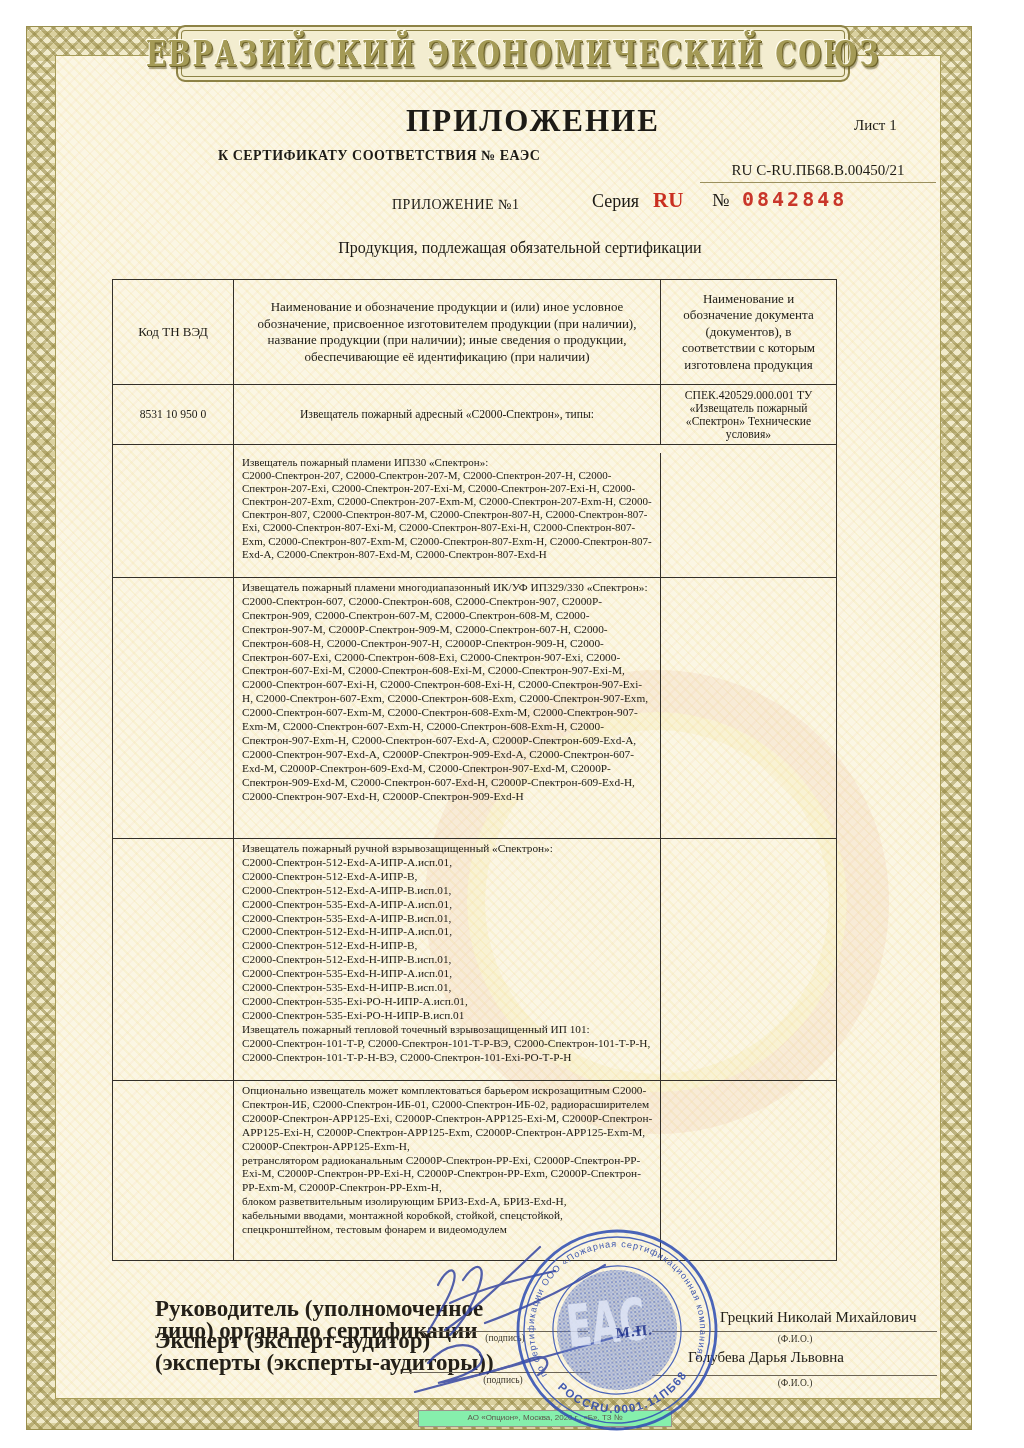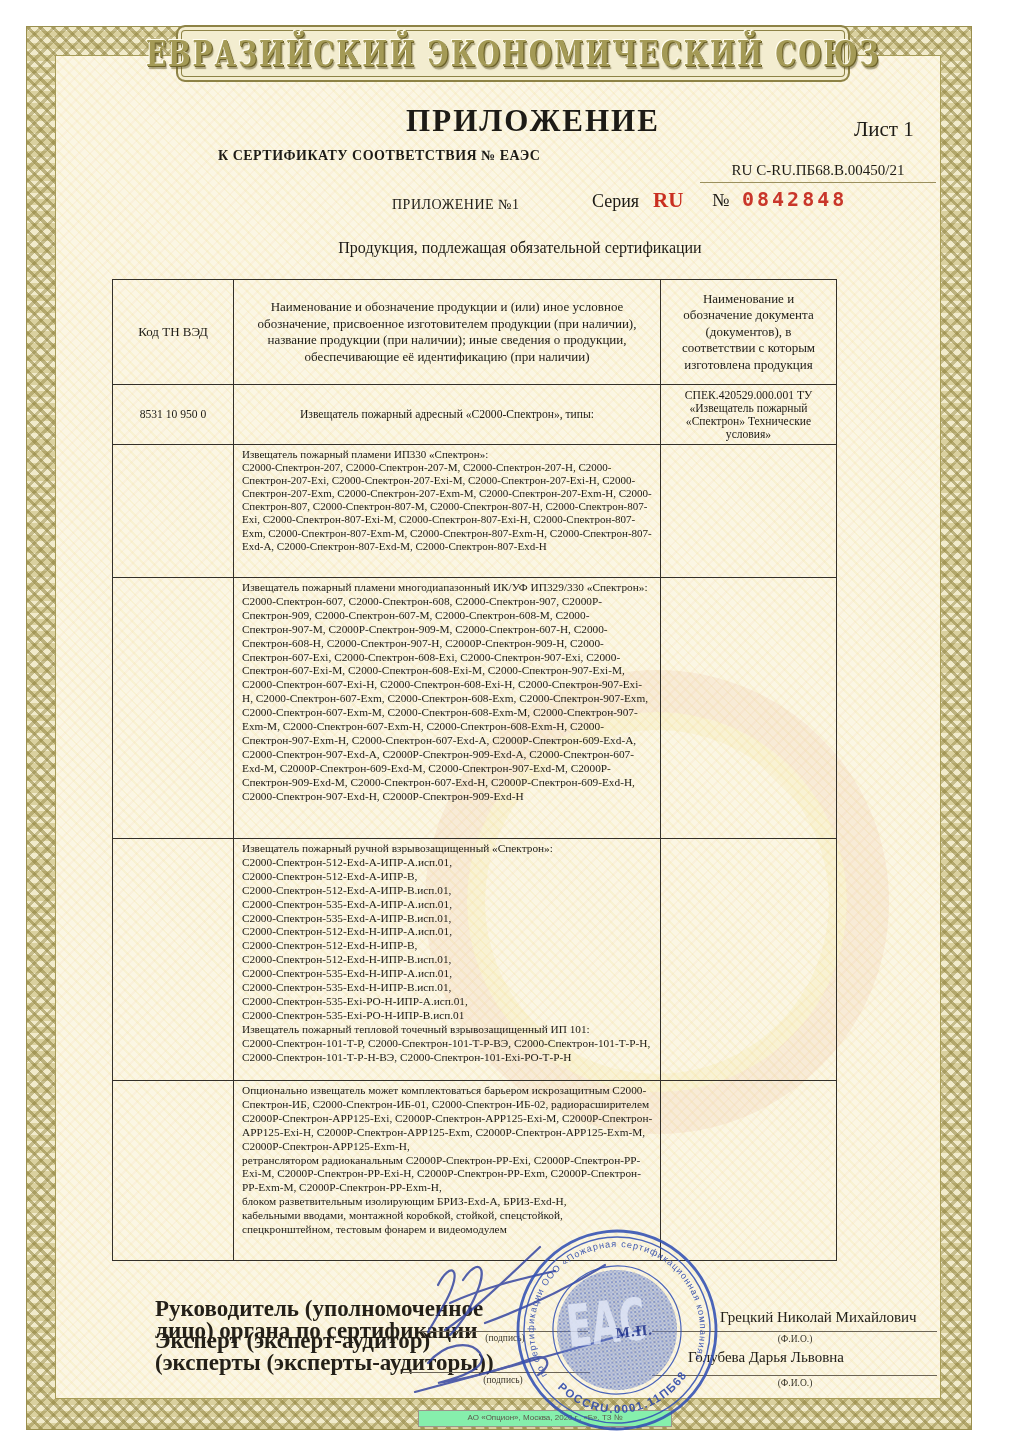--- a/index.html
+++ b/index.html
@@ -42,21 +42,21 @@
     display:flex;align-items:center;justify-content:center;
   }
   #banner .t{
     font-family:"DejaVu Serif",serif;font-weight:bold;font-size:29px;
     color:#a49а56;color:#a49a56;letter-spacing:2px;white-space:nowrap;
     transform:scale(.92,1.22);
     text-shadow:-1px -1px 0 #fffdf0, 1px 1px 0 #6b6128, 2px 2px 1px rgba(90,80,30,.5);
   }
   .title{left:0;right:0;top:103px;text-align:center;font-weight:bold;
     font-size:31px;letter-spacing:2px;padding-left:42px;}
-  .sheet{left:854px;top:117px;font-size:21px;}
+  .sheet{left:854px;top:117px;font-size:15px;}
   .subtitle{left:218px;top:148px;font-size:14px;font-weight:bold;letter-spacing:.5px;}
   .certnum{left:700px;top:162px;font-size:15px;width:236px;text-align:center;
     border-bottom:1px solid #9a8f5e;padding-bottom:3px;}
   .appno{left:392px;top:197px;font-size:14px;letter-spacing:.5px;}
   .series-label{left:592px;top:191px;font-size:18px;}
   .series-value{left:653px;top:188px;font-size:21px;font-weight:bold;color:#c92f20;}
   .numsign{left:712px;top:190px;font-size:18px;}
   .blanknum{left:742px;top:187px;font-size:20px;font-weight:bold;color:#c9362a;
     font-family:"DejaVu Sans Mono",monospace;letter-spacing:3px;}
   .section-title{left:0;right:0;top:239px;text-align:center;font-size:16px;padding-left:16px;}
@@ -68,21 +68,21 @@
     border-top:1.4px solid #33302a;border-left:1.4px solid #33302a;
   }
   .cell{border-right:1.4px solid #33302a;border-bottom:1.4px solid #33302a;
     overflow:hidden;box-sizing:border-box;}
   .hdr{display:flex;align-items:center;justify-content:center;text-align:center;
     font-size:13px;line-height:16.5px;padding:3px 7px;}
   .ctr{display:flex;align-items:center;justify-content:center;text-align:center;
     font-size:11.6px;line-height:13px;padding:2px 6px;}
   .name-cell{font-size:11.3px;line-height:13.9px;padding:3px 7px 0 8px;
     white-space:pre-line;text-align:left;}
-  .name-cell.tight{font-size:11px;line-height:13.1px;}
+  .name-cell.tight{font-size:11px;line-height:13.1px;margin-top:8px;}
   
   .siglabel{font-weight:bold;font-size:23px;line-height:22px;white-space:pre-line;color:#242018;}
   .sigline{border-bottom:1.2px solid #6b6456;height:0;}
   .smallcap{font-size:9.5px;color:#3a362c;text-align:center;}
   .fio-name{font-size:15px;color:#23201a;white-space:nowrap;}
   
   #imprint{left:418px;top:1410px;width:252px;height:15px;background:#86efac;
     border:1px solid #9b958a;font-family:"Liberation Sans",sans-serif;
     font-size:8px;color:#5c584c;text-align:center;line-height:14px;overflow:hidden;}
   svg{overflow:visible;}

